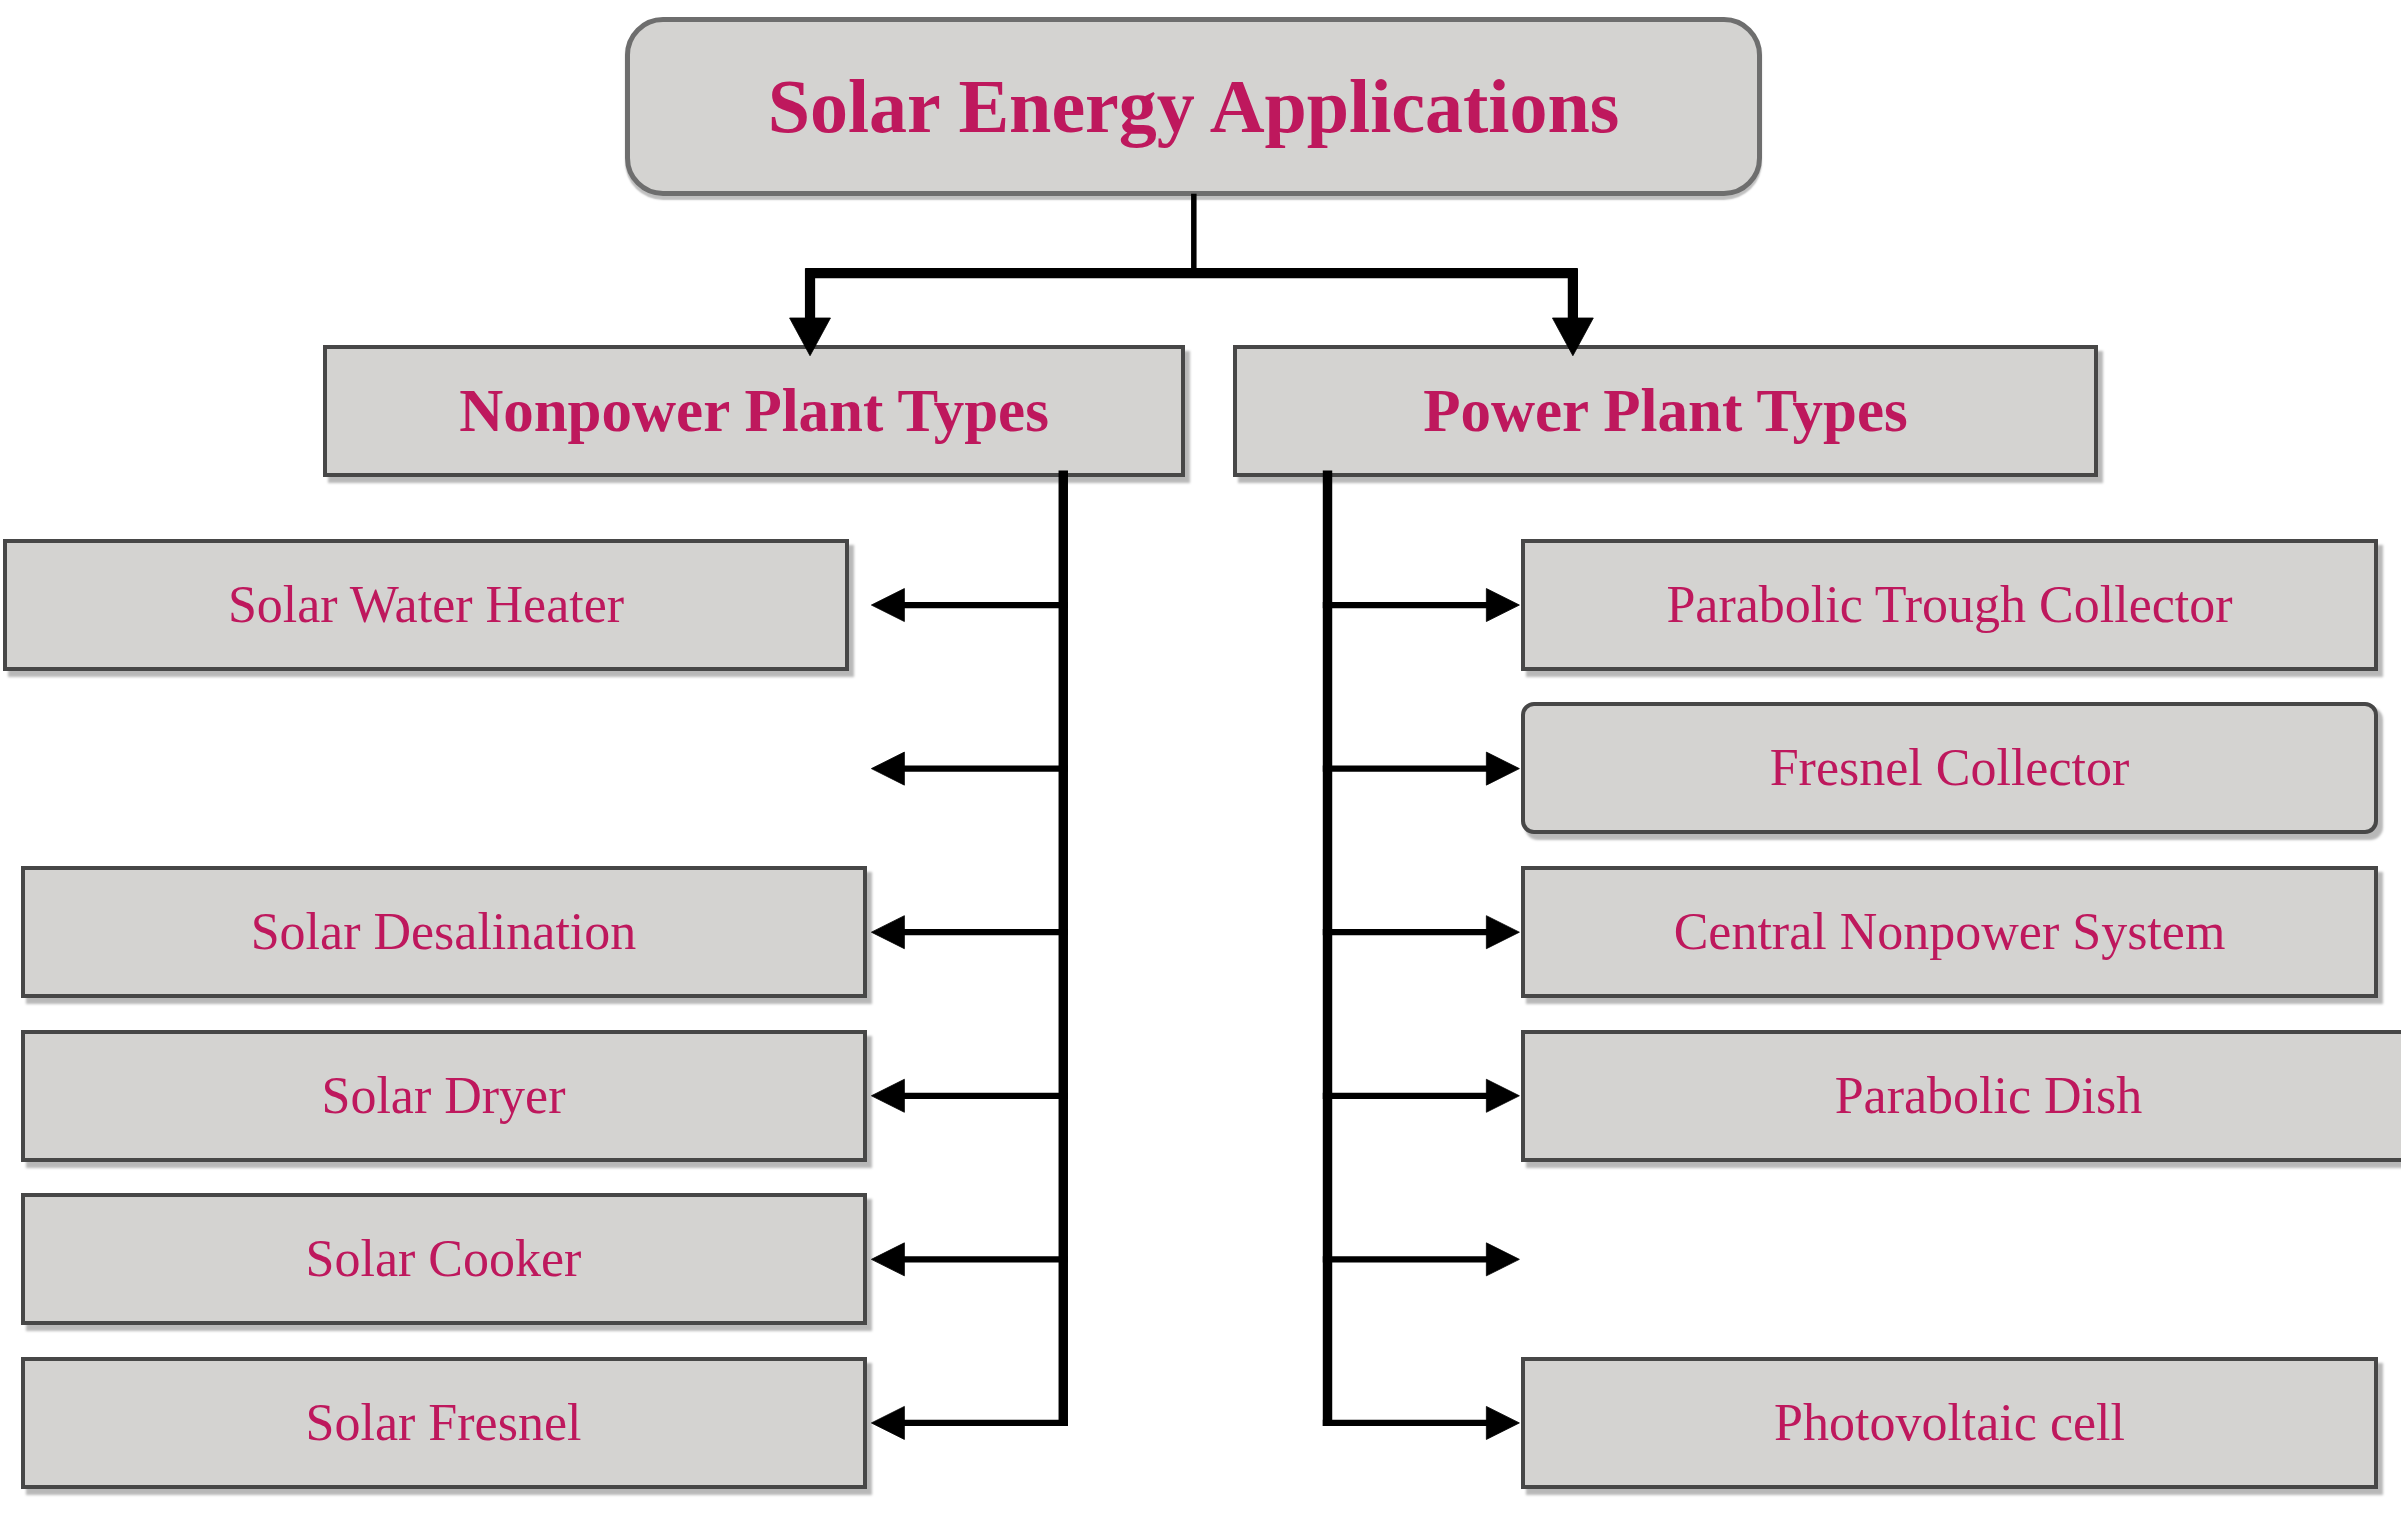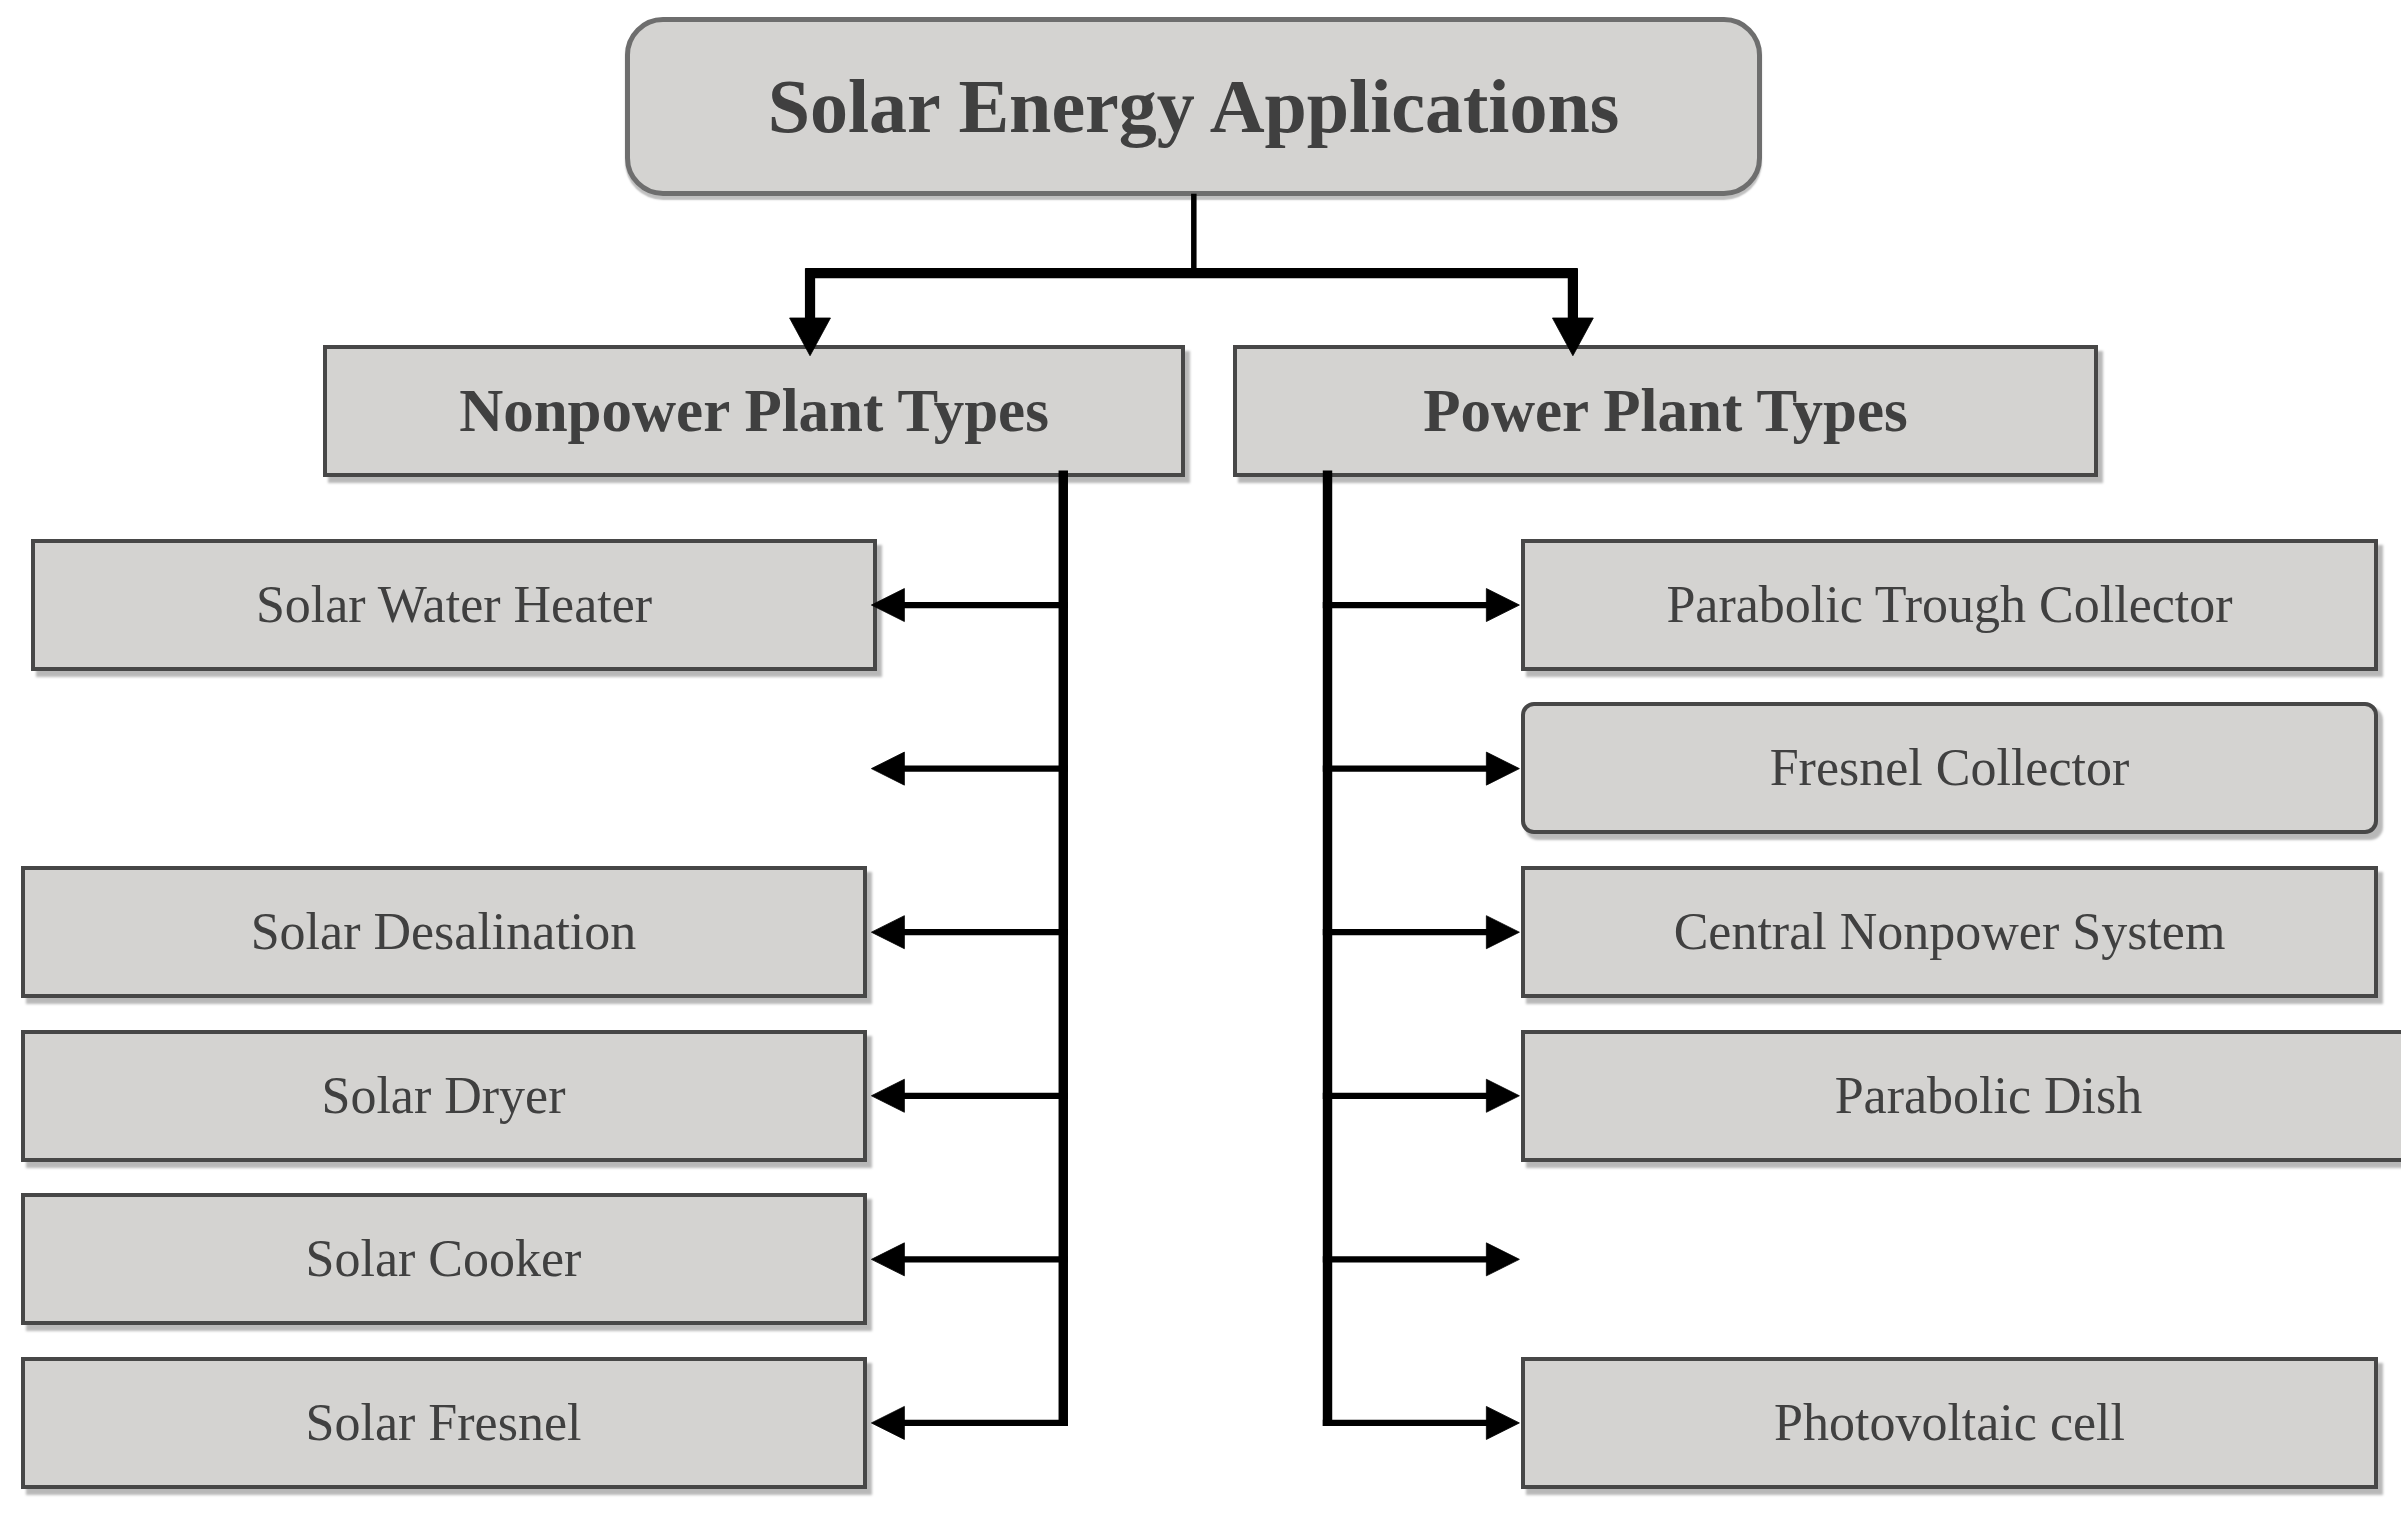--- a/index.html
+++ b/index.html
@@ -16,21 +16,21 @@
     pointer-events:none;
     z-index:2;
   }
   .node {
     position:absolute;
     display:flex; align-items:center; justify-content:center;
     box-sizing:border-box;
     background:#d4d3d1;
     border:4.7px solid #474747;
     box-shadow:4.7px 5.5px 2.4px rgba(0,0,0,0.28);
-    color:#404040;
+    color:#be185d;
     text-align:center;
     z-index:1;
     line-height:1.05;
   }
   .root {
     border:5.5px solid #6e6e6e;
     border-radius:38px;
     font-weight:bold;
     font-size:76px;
     box-shadow:0 3.9px 1.6px rgba(0,0,0,0.25);
@@ -85,21 +85,21 @@
       <line x1="1682" y1="1809" x2="1894" y2="1809" stroke-width="8"></line>
       <polygon points="1932,1809 1890,1788 1890,1830"></polygon>
     </g>
   </svg>
 
   <div class="node root" style="left:625px; top:17.3px; width:1137px; height:179px;">Solar Energy Applications</div>
 
   <div class="node header" style="left:323px; top:345px; width:862px; height:132px;">Nonpower Plant Types</div>
   <div class="node header" style="left:1233px; top:345px; width:865px; height:132px;">Power Plant Types</div>
 
-  <div class="node child" style="left:31px; top:539px;  width:846px; height:132px;">Solar Water Heater</div>
+  <div class="node child" style="left:3px; top:539px;  width:846px; height:132px;">Solar Water Heater</div>
   <div class="node child" style="left:20.5px; top:866px; width:846px; height:132px;">Solar Desalination</div>
   <div class="node child" style="left:20.5px; top:1030px; width:846px; height:132px;">Solar Dryer</div>
   <div class="node child" style="left:20.5px; top:1193px; width:846px; height:132px;">Solar Cooker</div>
   <div class="node child" style="left:20.5px; top:1357px; width:846px; height:132px;">Solar Fresnel</div>
 
   <div class="node child" style="left:1521px; top:539px;  width:857px; height:132px;">Parabolic Trough Collector</div>
   <div class="node child" style="left:1521px; top:702px;  width:857px; height:132px;border-radius:13px;">Fresnel Collector</div>
   <div class="node child" style="left:1521px; top:866px; width:857px; height:132px;">Central Nonpower System</div>
   <div class="node child" style="left:1521px; top:1030px; width:935px; height:132px;">Parabolic Dish</div>
   <div class="node child" style="left:1521px; top:1357px; width:857px; height:132px;">Photovoltaic cell</div>

